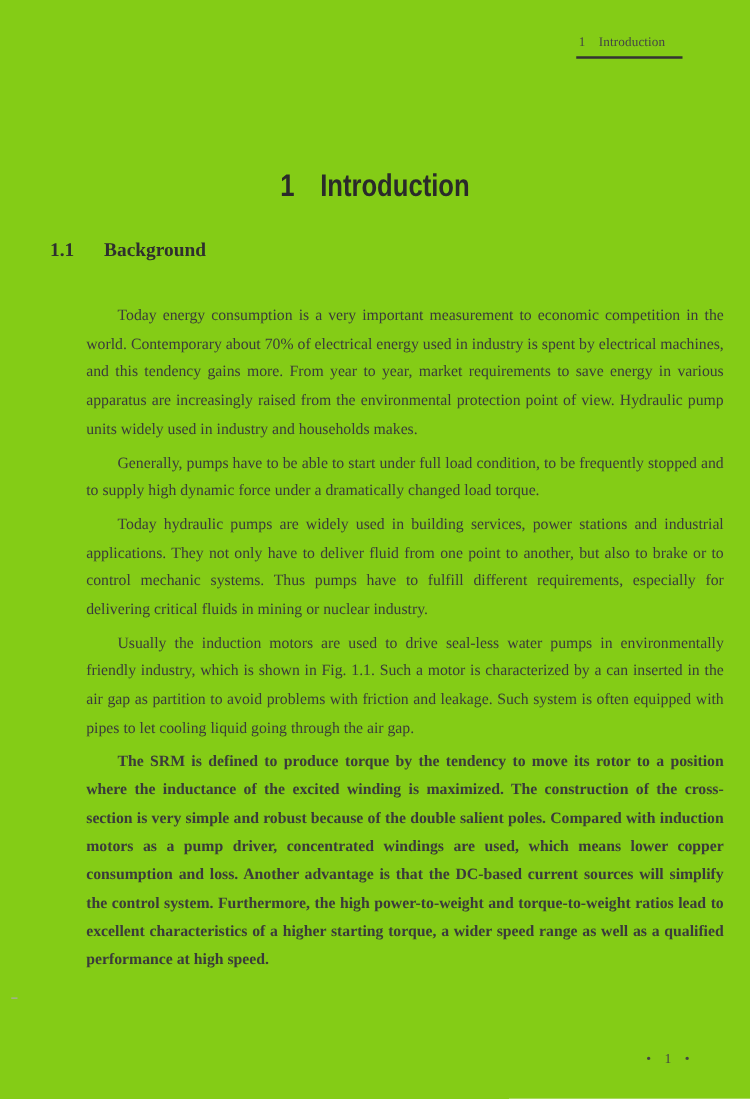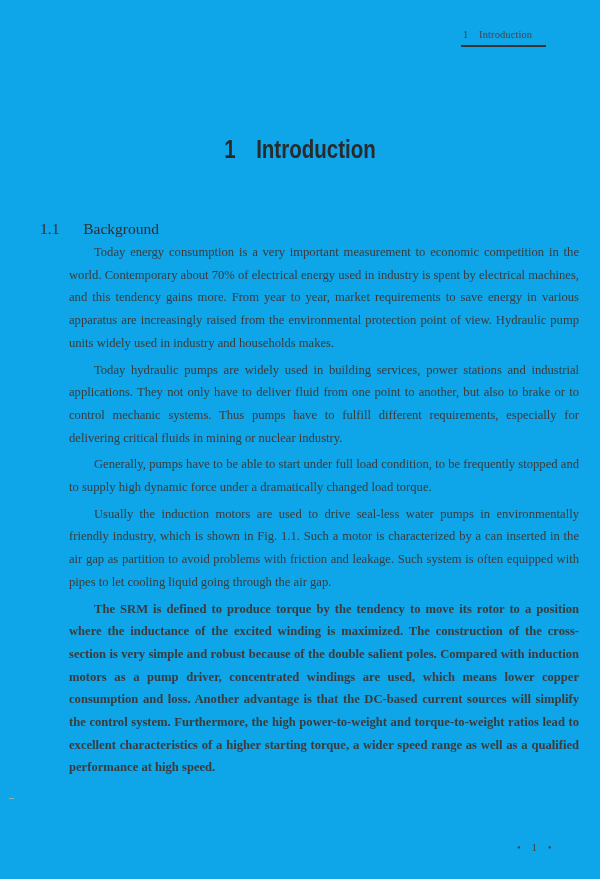--- a/index.html
+++ b/index.html
@@ -1,34 +1,34 @@
 <!DOCTYPE html>
 <html><head>
 <meta charset="utf-8">
 <style>
   html, body { margin:0; padding:0; }
   body {
     width:600px; height:879px; background:#f4f4f2; position:relative; overflow:hidden;
     font-family:"Liberation Serif", "DejaVu Serif", serif; color:#3a3a3a;
   }
-  .page { position:absolute; left:0; top:0; width:600px; height:879px; background:#0ea5e9; }
+  .page { position:absolute; left:0; top:0; width:600px; height:879px; background:#84cc16; }
   .running-header {
     position:absolute; left:463px; top:29px; width:80px;
     font-size:10.5px; color:#444; letter-spacing:0.1px;
   }
   .running-header .num { margin-right:8px; }
   .header-rule { position:absolute; left:461px; top:45px; width:85px; height:2px; background:#333; }
   .chapter-title {
     position:absolute; left:0; width:600px; top:135px; text-align:center;
     font-family:"Liberation Sans Narrow","Liberation Sans", sans-serif;
     font-weight:bold; font-size:25px; color:#2a2a2a; transform:scaleX(0.82); transform-origin:300px 0;
   }
   .chapter-title .num { margin-right:18px; }
   .section-heading {
-    position:absolute; left:40px; top:220px; font-weight:normal; font-size:15.5px; color:#2f2f2f;
+    position:absolute; left:40px; top:192px; font-weight:bold; font-size:15.5px; color:#2f2f2f;
   }
   .section-heading .num { margin-right:20px; }
   .body-text {
     position:absolute; left:40px; top:241px; width:510px;
     font-size:12.6px; line-height:22.7px; text-align:justify; color:#3b3b3b;margin-left:29px;
   }
   .body-text p { margin:0 0 4px 0; text-indent:25px; }
   .body-text p.last { margin-bottom:0;font-weight:bold; }
   .folio { position:absolute; left:517px; top:841px; font-size:11px; color:#444; letter-spacing:4px; }
   .margin-mark { position:absolute; left:9px; top:798px; width:5px; height:1px; background:#aaa; }
@@ -48,21 +48,21 @@
     <span>Introduction</span>
   </div>
 
   <div class="section-heading">
     <span class="num">1.1</span>
     <span>Background</span>
   </div>
 
   <div class="body-text">
     <p>Today energy consumption is a very important measurement to economic competition in the world. Contemporary about 70% of electrical energy used in industry is spent by electrical machines, and this tendency gains more. From year to year, market requirements to save energy in various apparatus are increasingly raised from the environmental protection point of view. Hydraulic pump units widely used in industry and households makes.</p>
+    <p>Generally, pumps have to be able to start under full load condition, to be frequently stopped and to supply high dynamic force under a dramatically changed load torque.</p>
     <p>Today hydraulic pumps are widely used in building services, power stations and industrial applications. They not only have to deliver fluid from one point to another, but also to brake or to control mechanic systems. Thus pumps have to fulfill different requirements, especially for delivering critical fluids in mining or nuclear industry.</p>
-    <p>Generally, pumps have to be able to start under full load condition, to be frequently stopped and to supply high dynamic force under a dramatically changed load torque.</p>
     <p>Usually the induction motors are used to drive seal-less water pumps in environmentally friendly industry, which is shown in Fig. 1.1. Such a motor is characterized by a can inserted in the air gap as partition to avoid problems with friction and leakage. Such system is often equipped with pipes to let cooling liquid going through the air gap.</p>
     <p class="last">The SRM is defined to produce torque by the tendency to move its rotor to a position where the inductance of the excited winding is maximized. The construction of the cross-section is very simple and robust because of the double salient poles. Compared with induction motors as a pump driver, concentrated windings are used, which means lower copper consumption and loss. Another advantage is that the DC-based current sources will simplify the control system. Furthermore, the high power-to-weight and torque-to-weight ratios lead to excellent characteristics of a higher starting torque, a wider speed range as well as a qualified performance at high speed.</p>
   </div>
 
   <div class="margin-mark"></div>
   <div class="folio">• 1 •</div>
 </div>
 
 </body></html>

